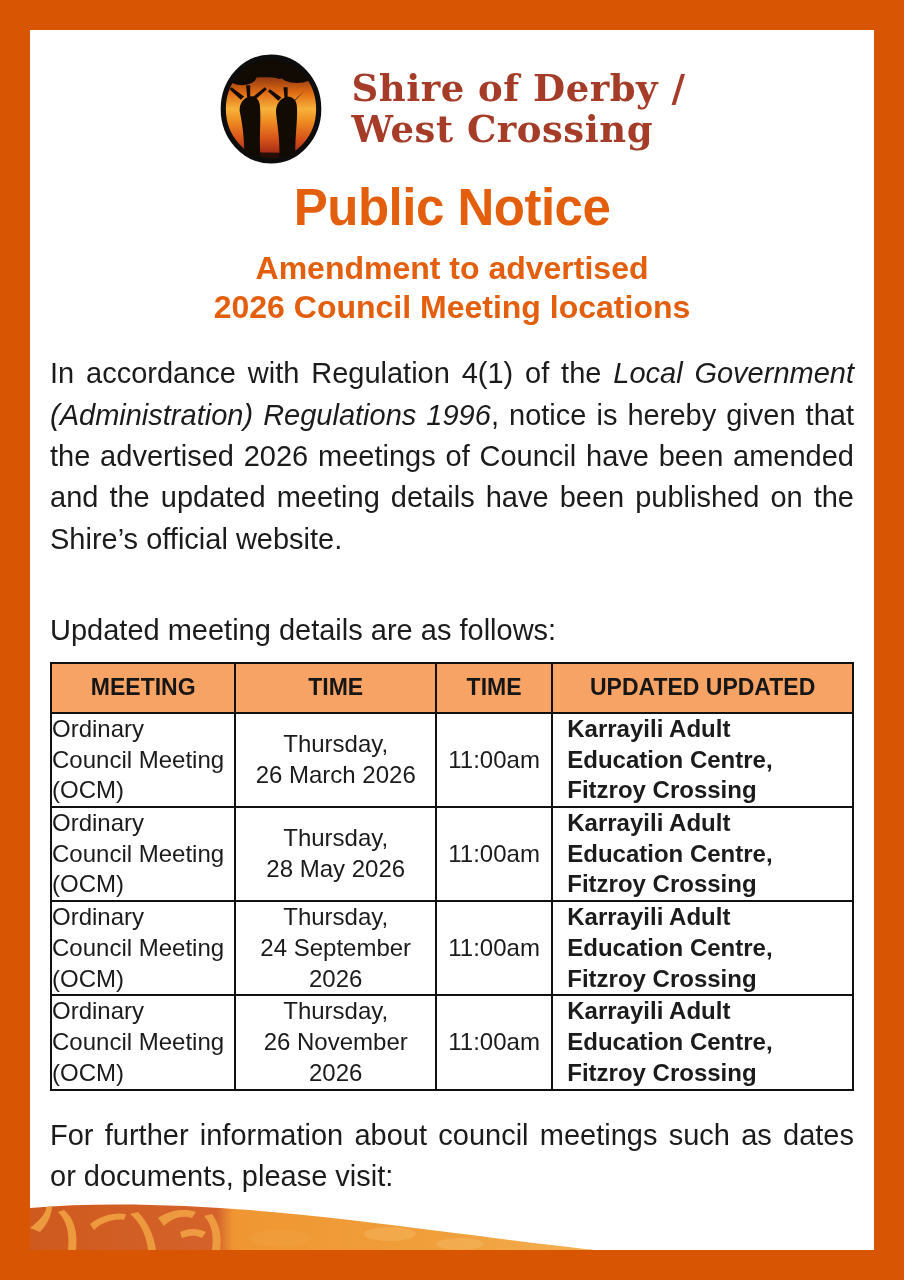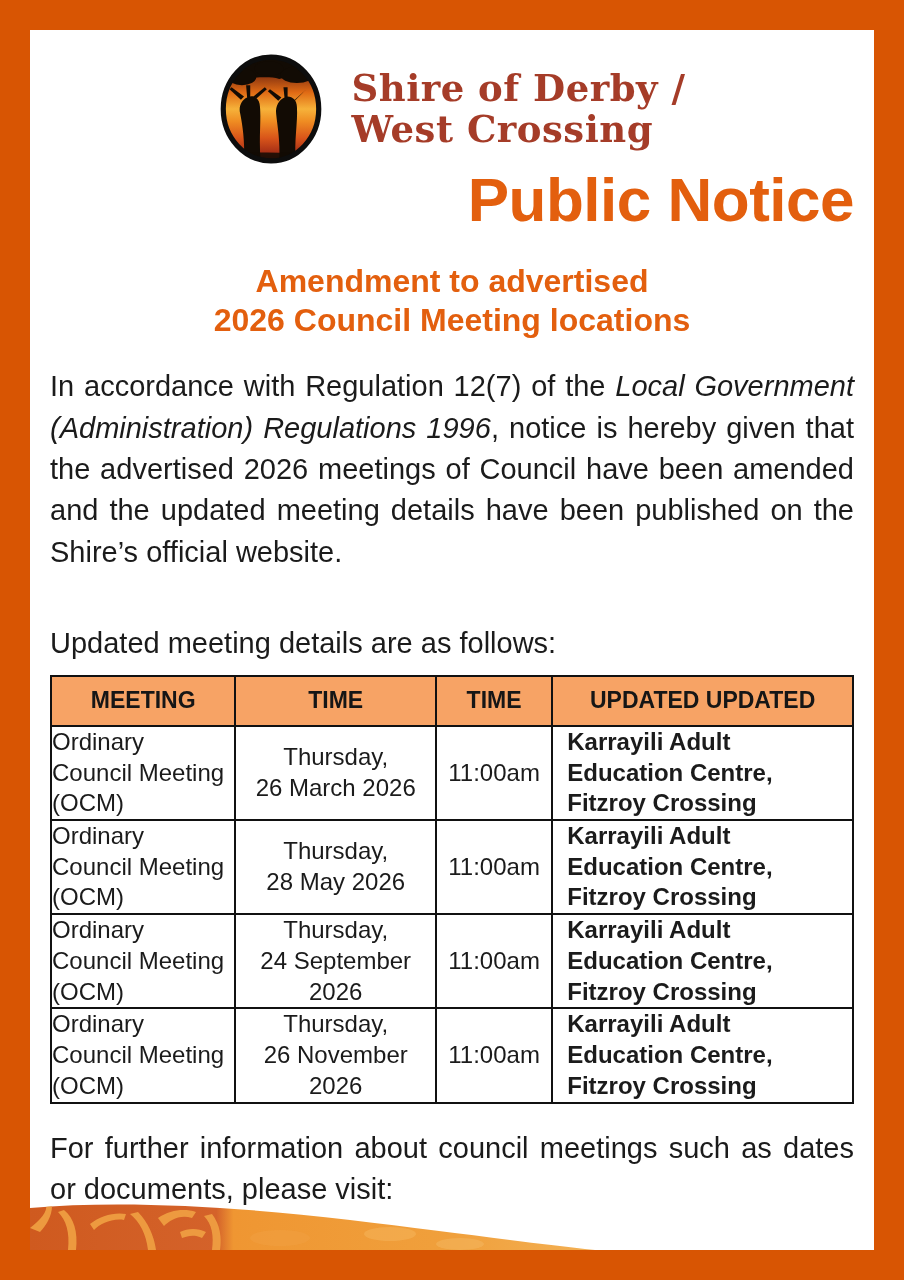--- a/index.html
+++ b/index.html
@@ -32,33 +32,34 @@
   .logo-text {
     font-family: "DejaVu Serif", serif;
     font-weight: 800;
     font-size: 37px;
     line-height: 1.12;
     color: #a53c28;
     letter-spacing: 0.5px;
   }
 
   .title {
-    text-align: right;
+    text-align: center;
     color: #e35f0e;
-    font-size: 62px;
-    font-weight: 800;
+    font-size: 51px;
+    font-weight: 800;
+    margin-top: 14px;
     letter-spacing: -0.5px;
   }
   .subtitle {
     text-align: center;
     color: #e35f0e;
     font-size: 32px;
     font-weight: 800;
     line-height: 1.22;
-    margin-top: 27px;
+    margin-top: 12px;
   }
 
   
   .body-text {
     font-size: 29px;
     line-height: 1.43;
     color: #1b1b1b;
   }
   .p-justify { text-align: justify; }
   .para1 { margin-top: 26px; }
@@ -157,21 +158,21 @@
         <div>West Crossing</div>
       </div>
     </header>
 
     <h1 class="title">Public Notice</h1>
     <h2 class="subtitle">
       <span>Amendment to advertised</span><br>
       <span>2026 Council Meeting locations</span>
     </h2>
 
-    <p class="body-text p-justify para1"><span>In accordance with Regulation 12(7) of the </span><em>Local Government (Administration) Regulations 1996</em><span>, notice is hereby given that the advertised 2026 meetings of Council have been amended and the updated meeting details have been published on the Shire’s official website.</span></p>
+    <p class="body-text p-justify para1"><span>In accordance with Regulation 4(1) of the </span><em>Local Government (Administration) Regulations 1996</em><span>, notice is hereby given that the advertised 2026 meetings of Council have been amended and the updated meeting details have been published on the Shire’s official website.</span></p>
 
     <p class="body-text table-intro">Updated meeting details are as follows:</p>
 
     <table class="meetings">
       <colgroup>
         <col class="col-meeting">
           <col class="col-date">
           <col class="col-time">
           <col class="col-loc">
       </colgroup>

